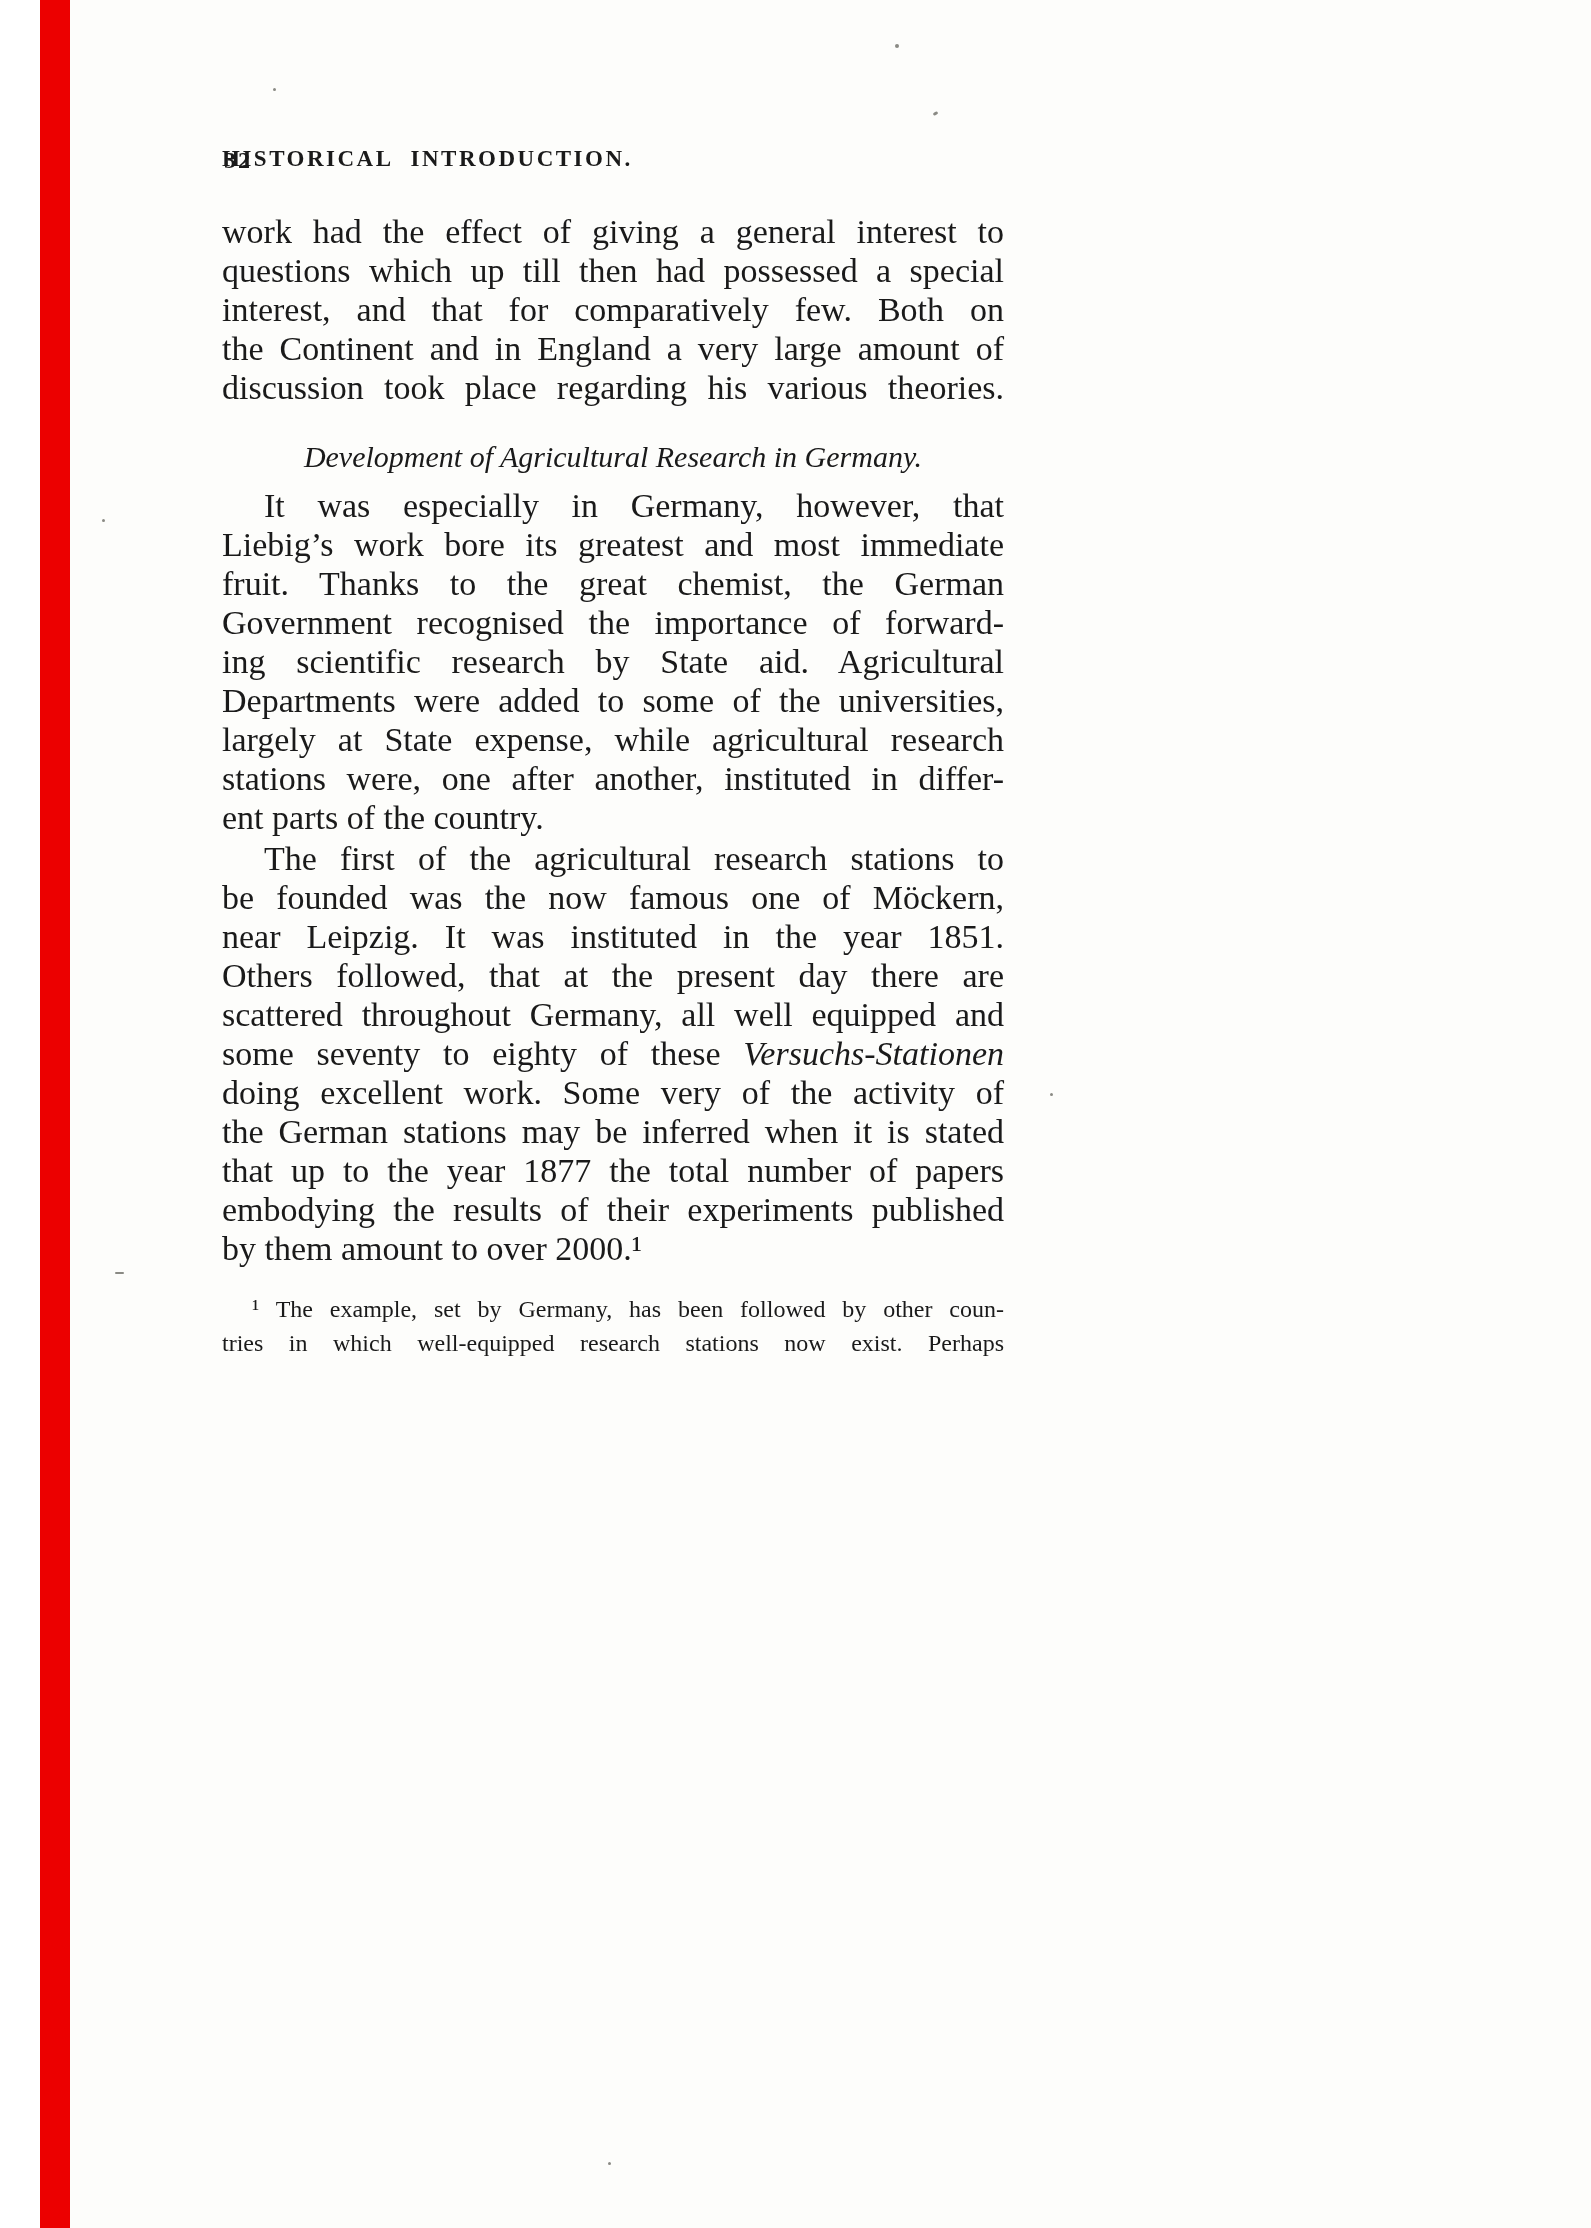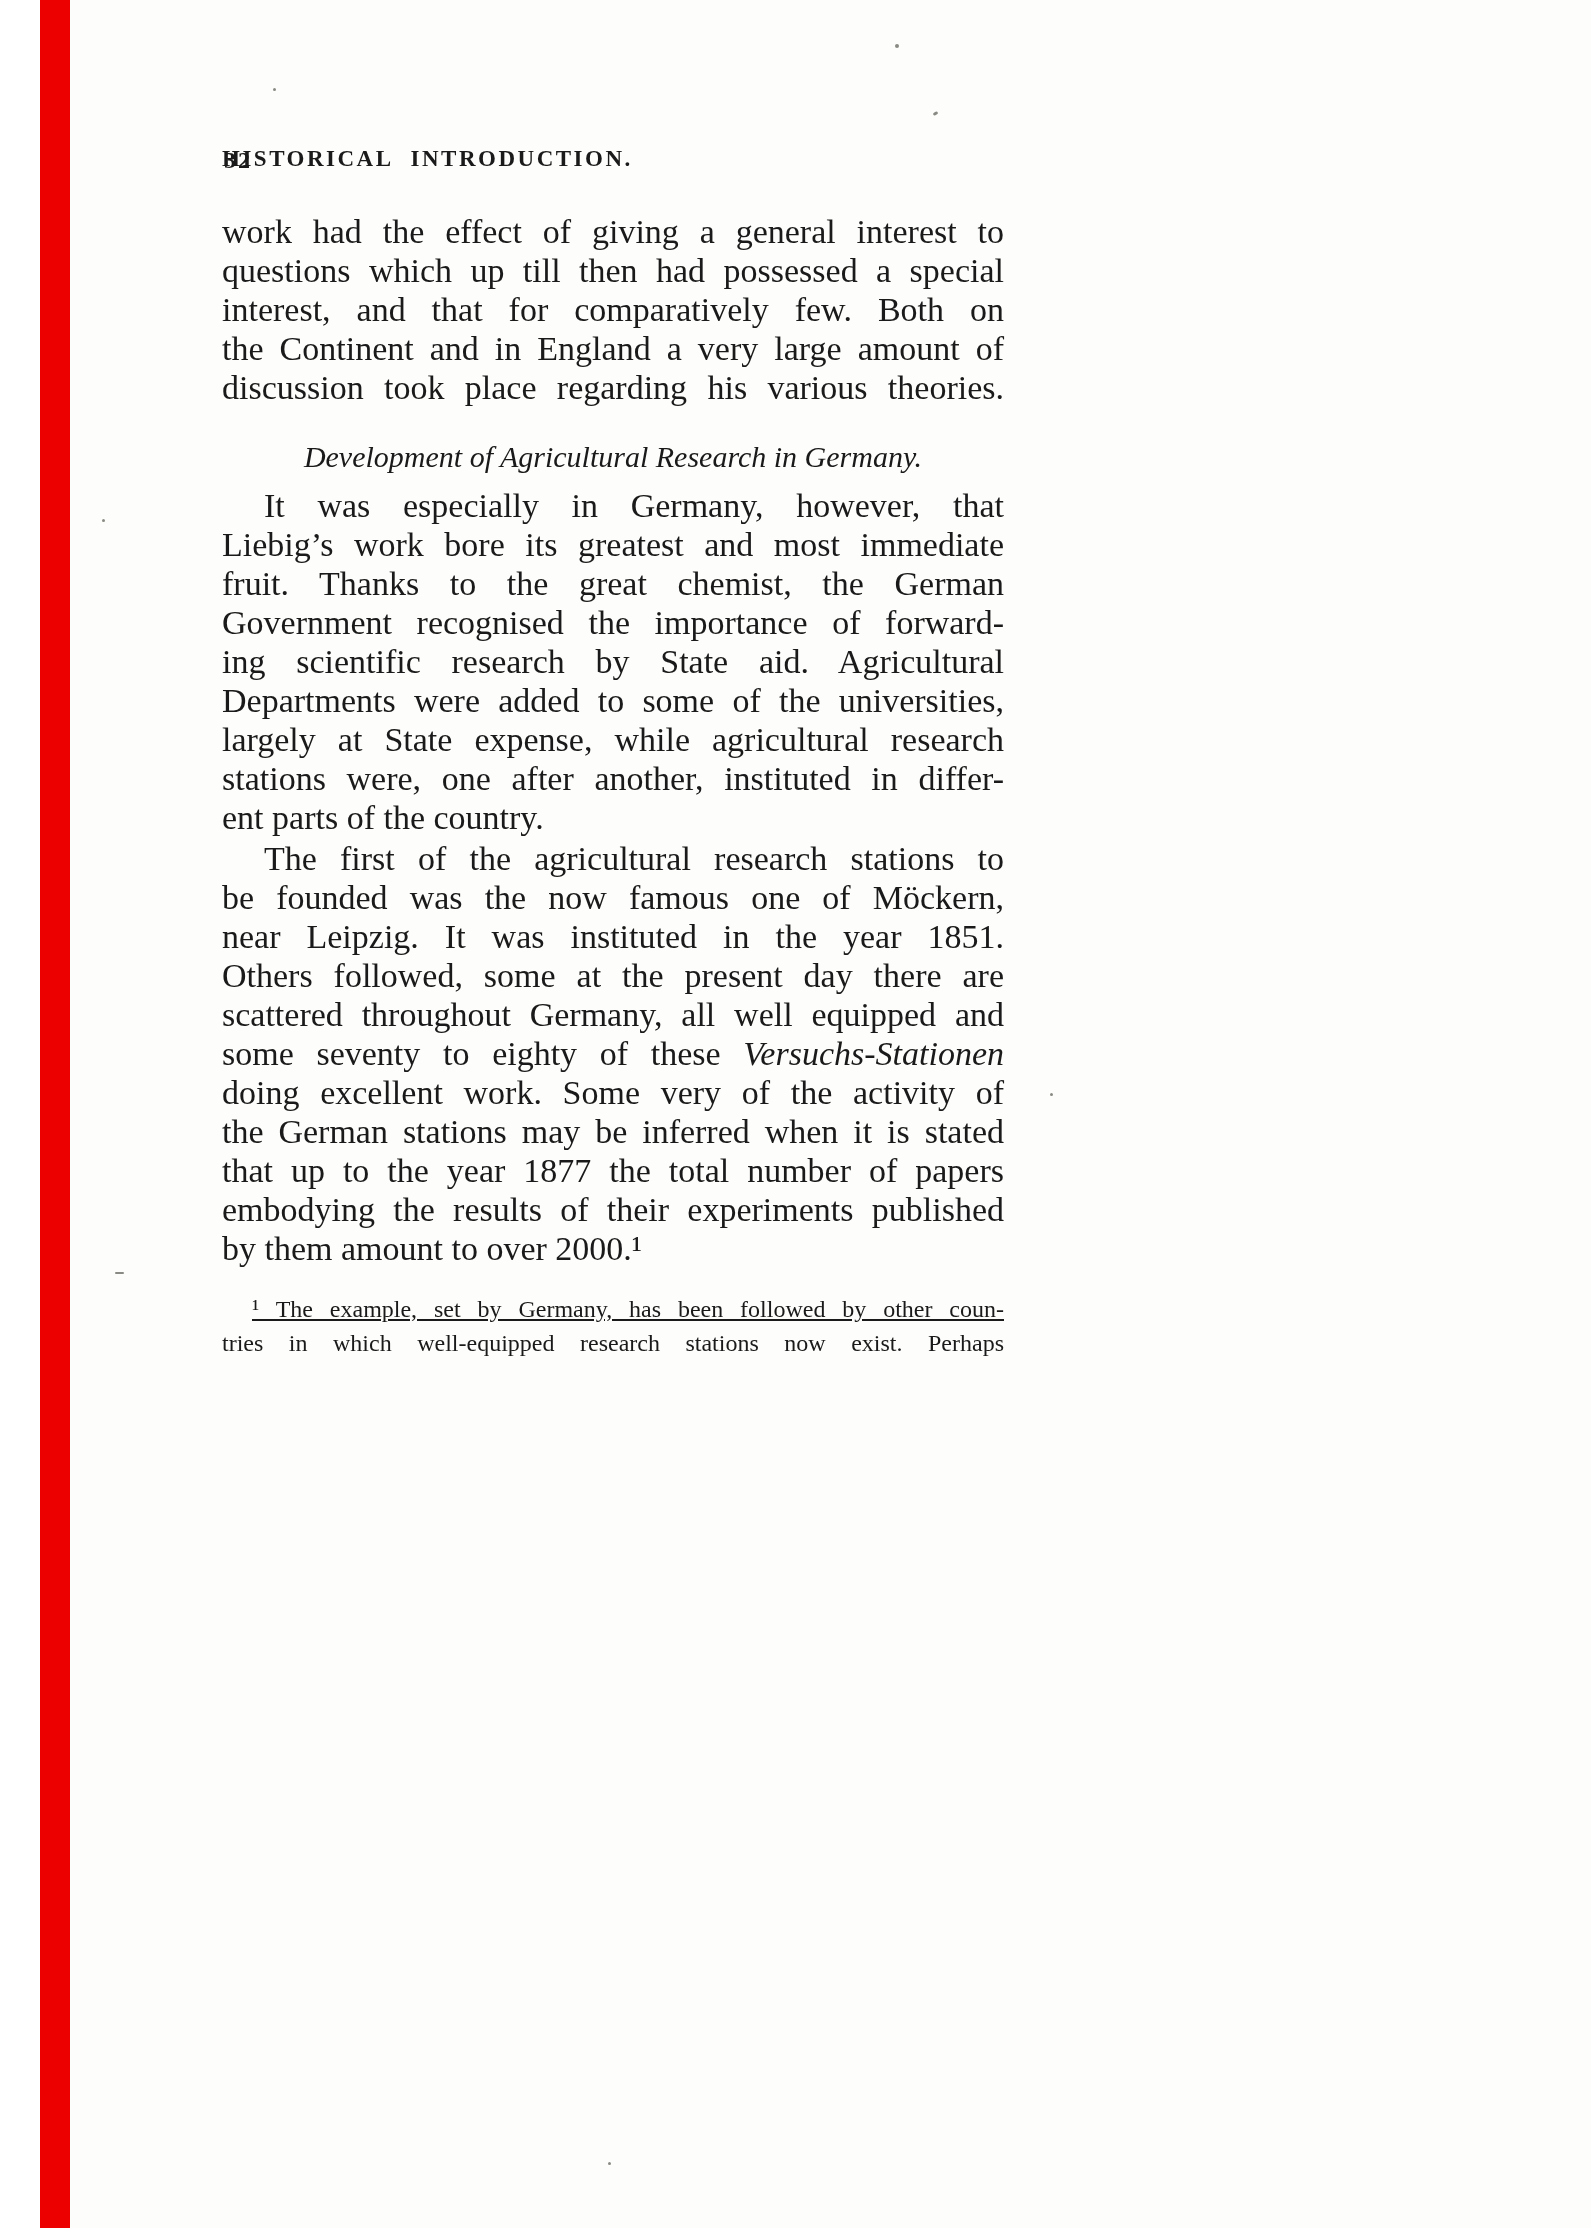--- a/index.html
+++ b/index.html
@@ -57,21 +57,21 @@
     text-align: center;
     margin: 30px 0 10px 0;
   }
   .footnote { margin-top: 24px; }
   .footnote .line {
     font-size: 24px;
     line-height: 34px;
     text-align: justify;
     text-align-last: justify;
   }
-  .footnote .line.indent { text-indent: 30px; text-decoration: underline; }
+  .footnote .line.indent { text-indent: 30px; }
   .it { font-style: italic; }
   .speck {
     position: absolute;
     background: #8a8a84;
     border-radius: 50%;
   }
 </style>
 </head>
 <body>
 
@@ -105,21 +105,21 @@
         <div class="line">Departments were added to some of the universities,</div>
         <div class="line">largely at State expense, while agricultural research</div>
         <div class="line">stations were, one after another, instituted in differ-</div>
         <div class="line endline">ent parts of the country.</div>
       </div>
 
     <div class="para">
         <div class="line indent">The first of the agricultural research stations to</div>
         <div class="line">be founded was the now famous one of Möckern,</div>
         <div class="line">near Leipzig. It was instituted in the year 1851.</div>
-        <div class="line">Others followed, some at the present day there are</div>
+        <div class="line">Others followed, that at the present day there are</div>
         <div class="line">scattered throughout Germany, all well equipped and</div>
         <div class="line"><span>some seventy to eighty of these </span><span class="it">Versuchs-Stationen</span></div>
         <div class="line">doing excellent work. Some very of the activity of</div>
         <div class="line">the German stations may be inferred when it is stated</div>
         <div class="line">that up to the year 1877 the total number of papers</div>
         <div class="line">embodying the results of their experiments published</div>
         <div class="line endline">by them amount to over 2000.¹</div>
       </div>
 
     <div class="footnote">

